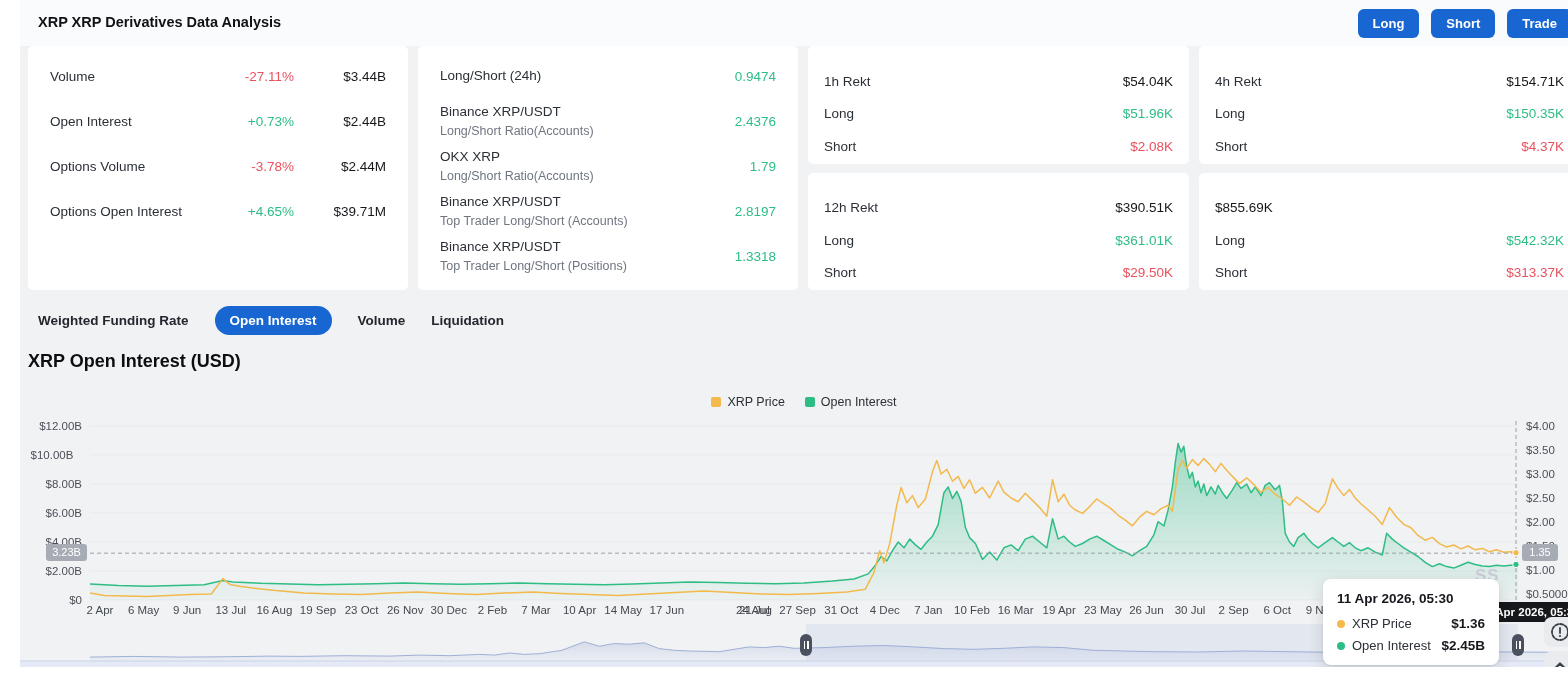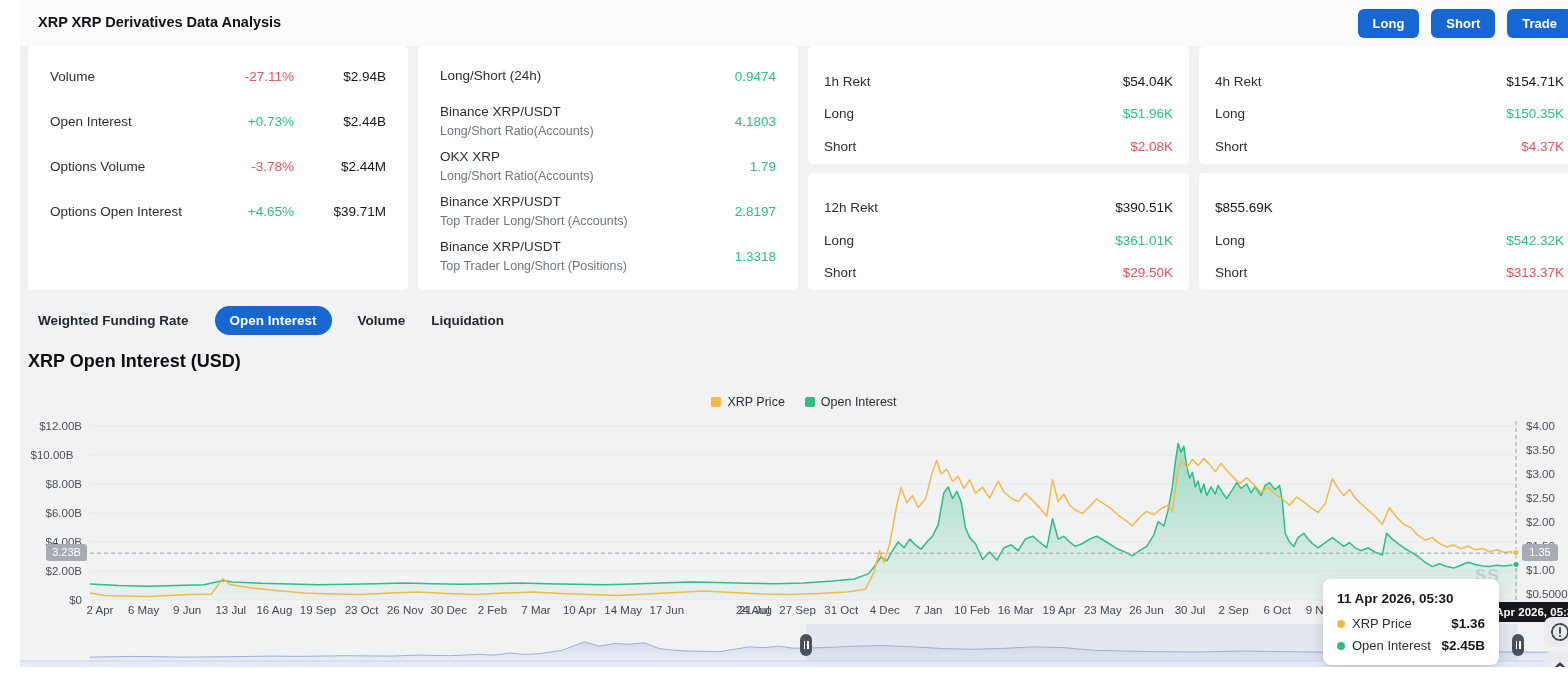--- a/index.html
+++ b/index.html
@@ -88,21 +88,21 @@
       <button class="hbtn">Trade</button>
     </div>
   </div>
 
   <div id="cards">
     <div id="card-stats" class="card">
       <div id="stats-rows">
           <div class="srow">
             <div class="lbl">Volume</div>
             <div class="chg down">-27.11%</div>
-            <div class="val">$2.94B</div>
+            <div class="val">$3.44B</div>
           </div>
           <div class="srow">
             <div class="lbl">Open Interest</div>
             <div class="chg up">+0.73%</div>
             <div class="val">$2.44B</div>
           </div>
           <div class="srow">
             <div class="lbl">Options Volume</div>
             <div class="chg down">-3.78%</div>
             <div class="val">$2.44M</div>
@@ -120,21 +120,21 @@
             <div class="tt">
               <div class="t1">Long/Short (24h)</div>
             </div>
             <div class="val">0.9474</div>
           </div>
           <div class="rrow">
             <div class="tt">
               <div class="t1">Binance XRP/USDT</div>
               <div class="t2">Long/Short Ratio(Accounts)</div>
             </div>
-            <div class="val">4.1803</div>
+            <div class="val">2.4376</div>
           </div>
           <div class="rrow">
             <div class="tt">
               <div class="t1">OKX XRP</div>
               <div class="t2">Long/Short Ratio(Accounts)</div>
             </div>
             <div class="val">1.79</div>
           </div>
           <div class="rrow">
             <div class="tt">

